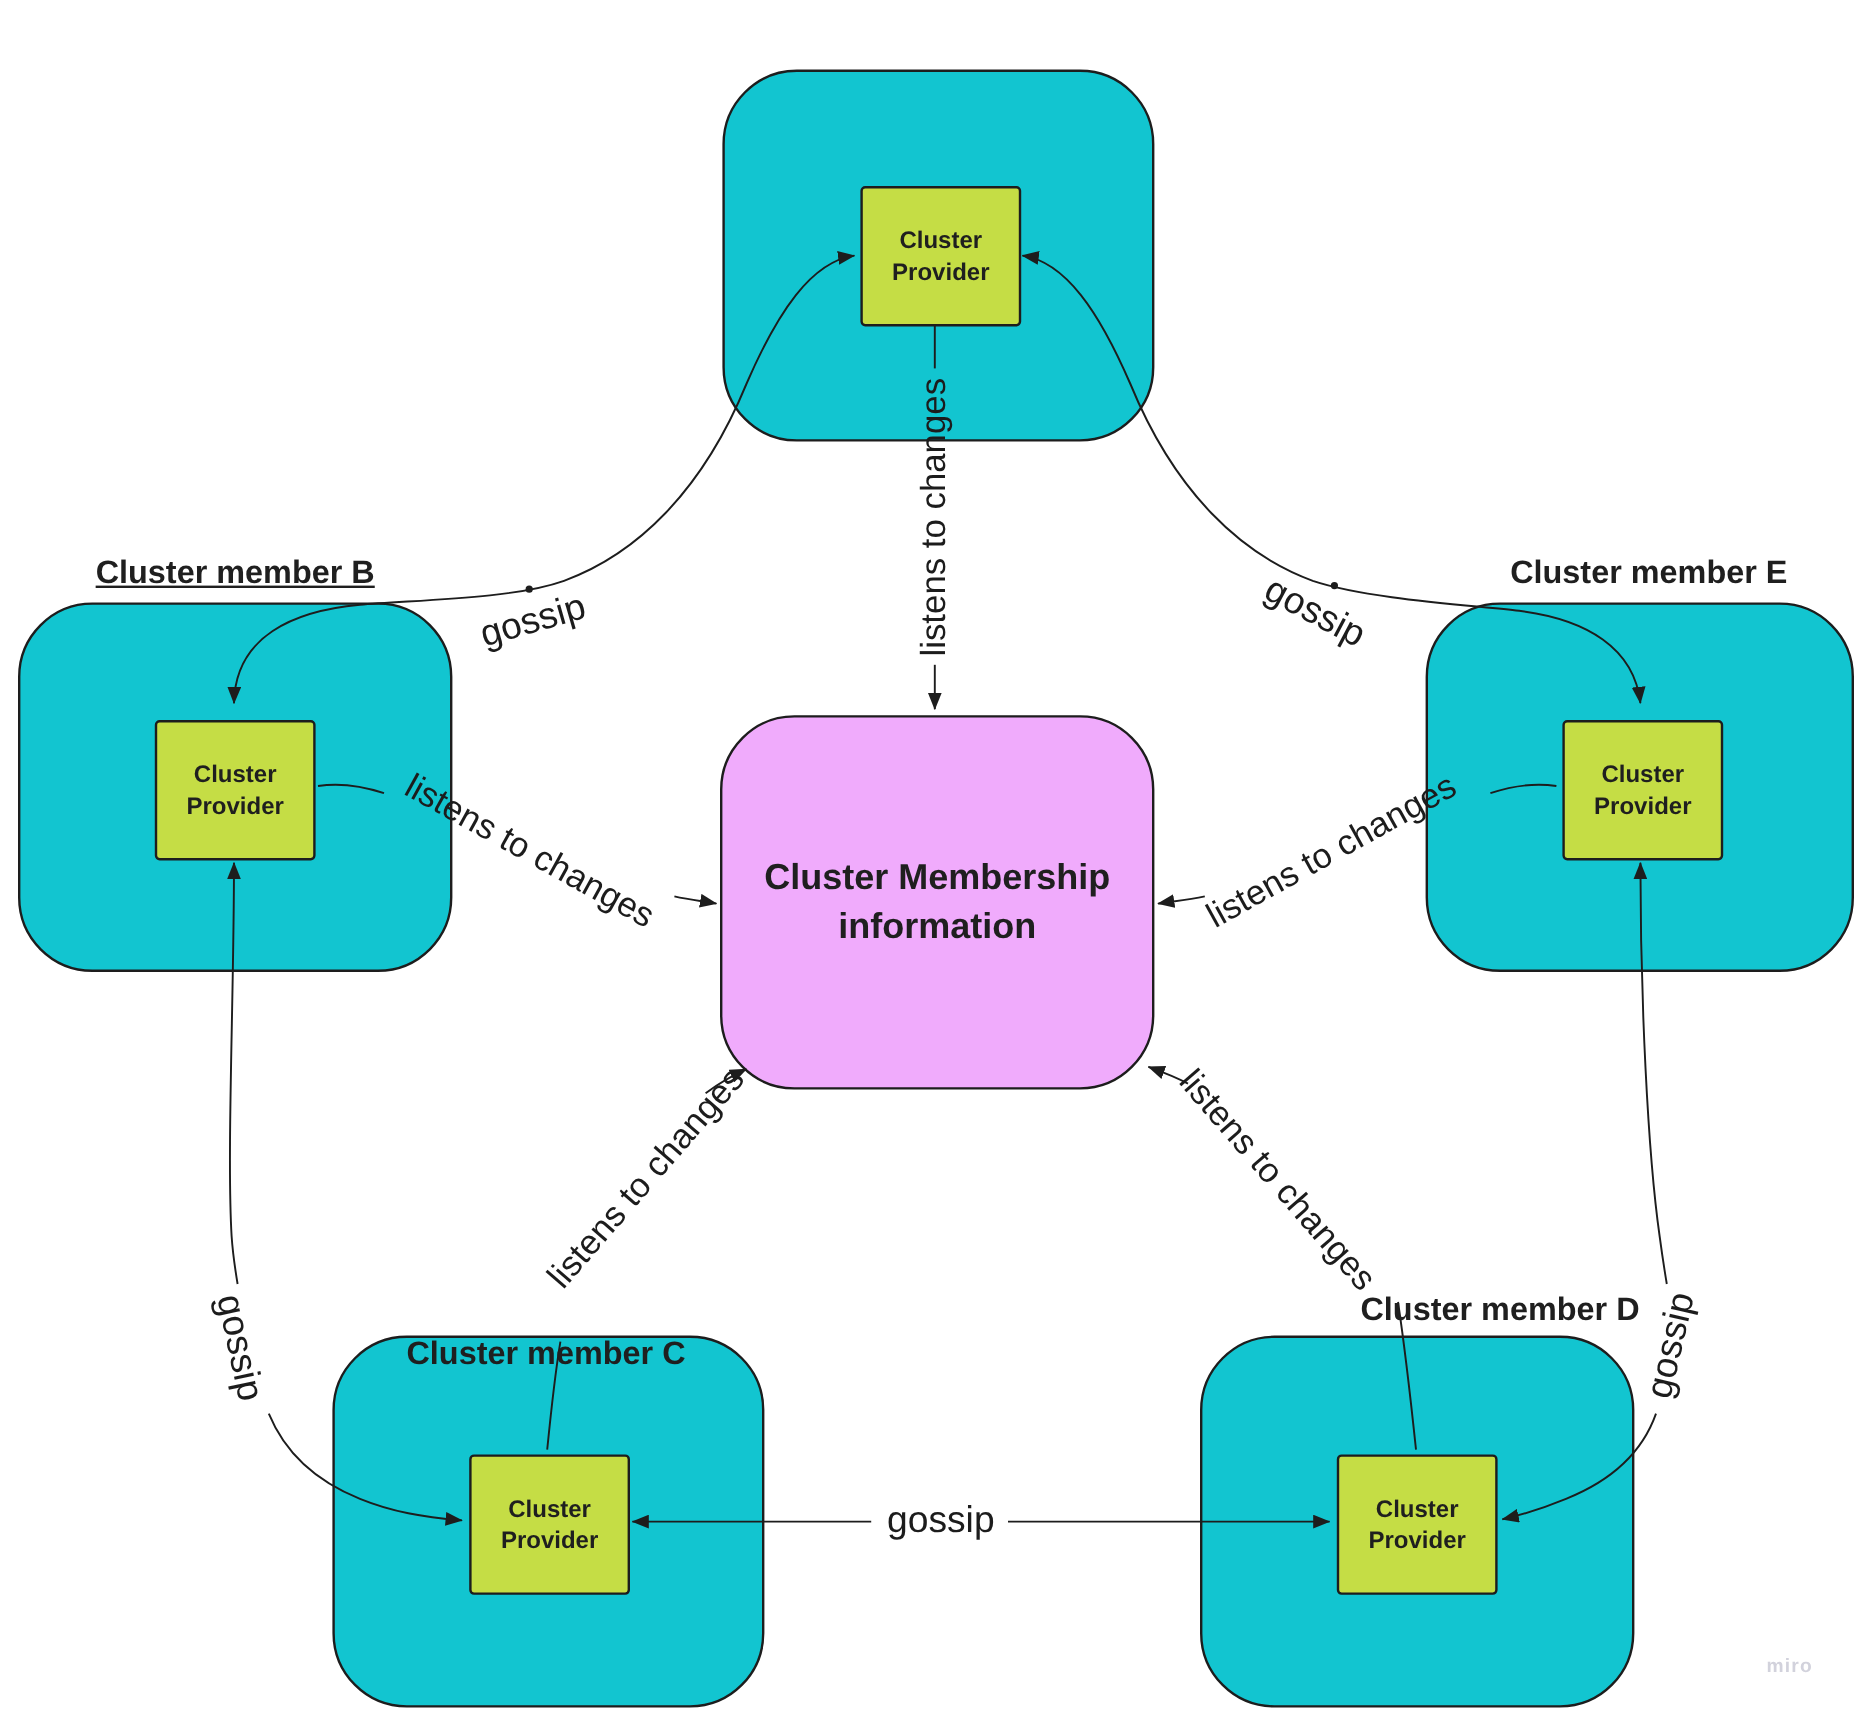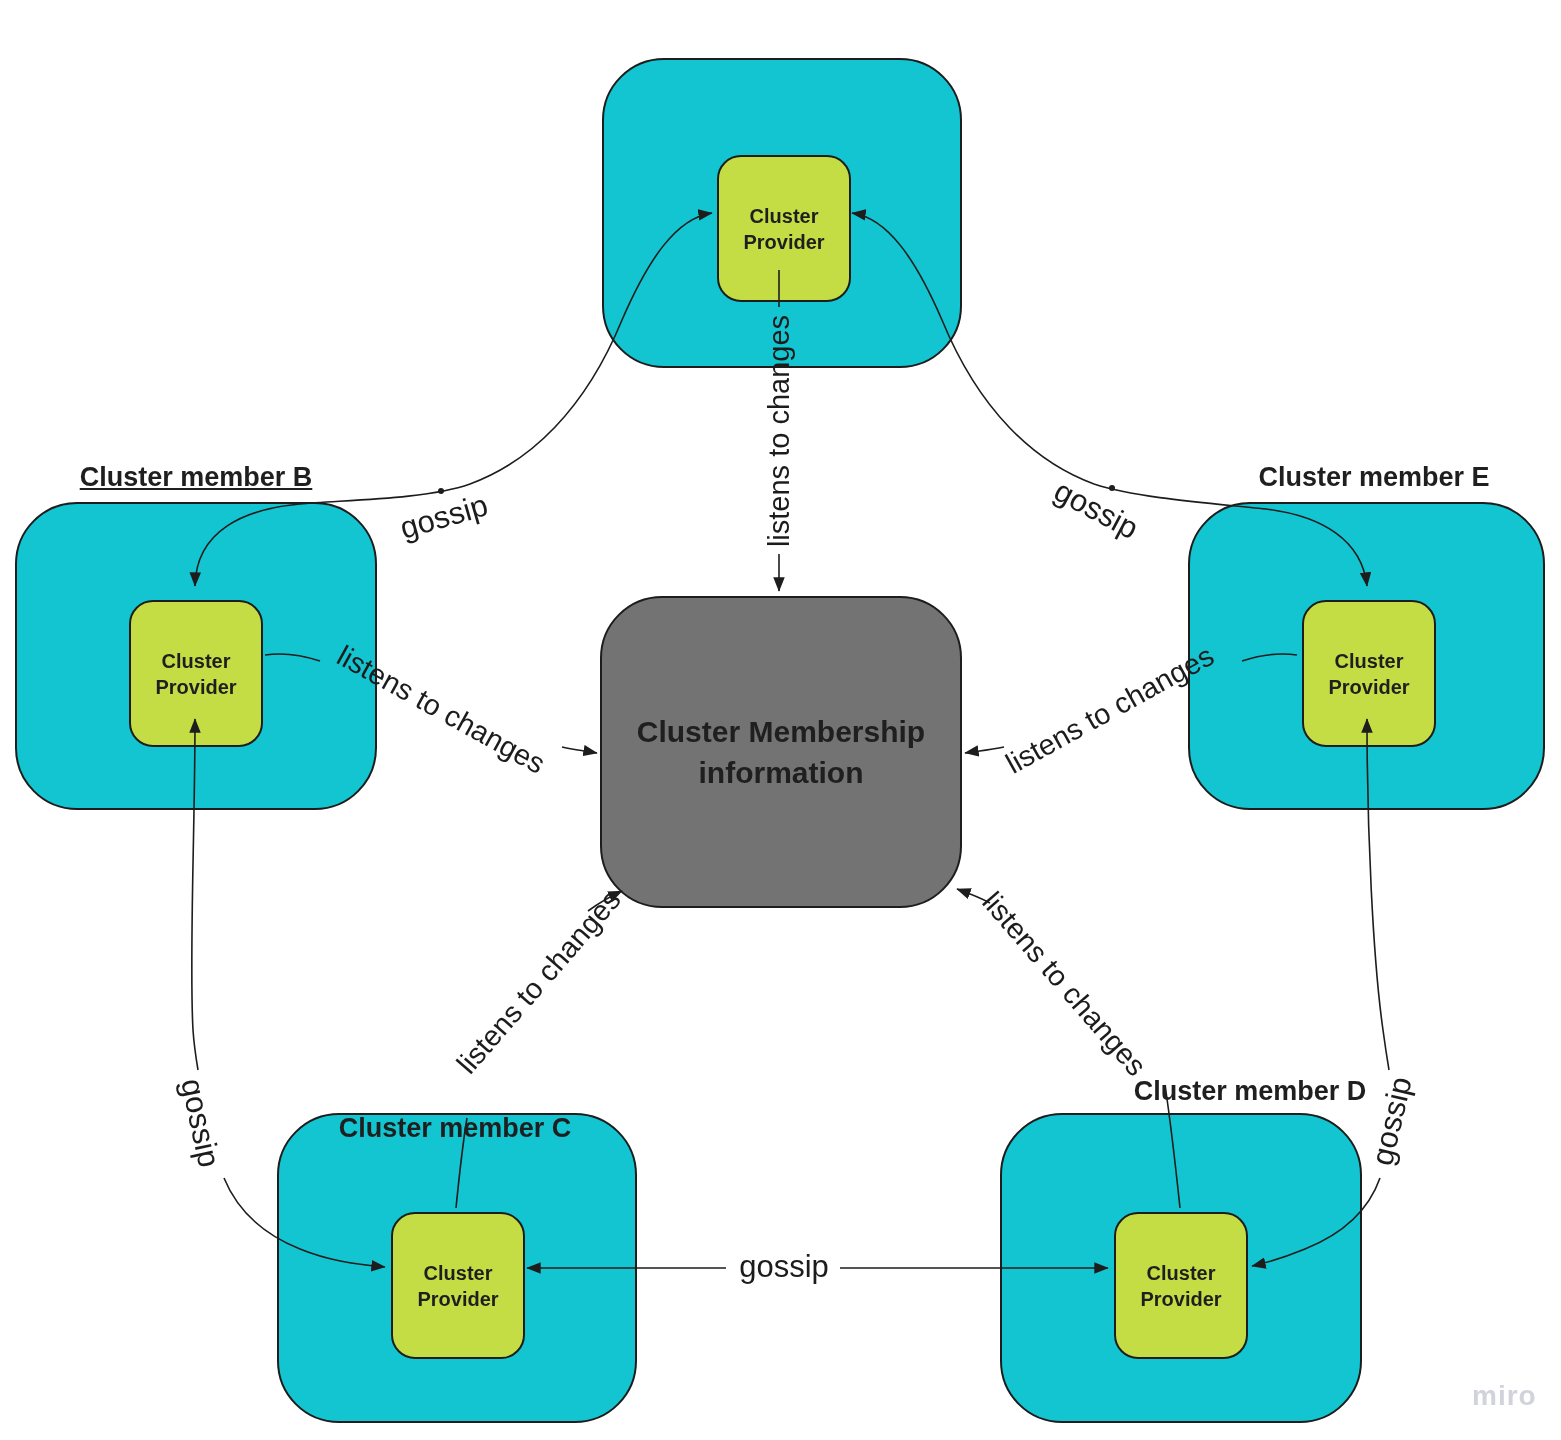--- a/index.html
+++ b/index.html
@@ -5,45 +5,45 @@
   html,body{margin:0;padding:0;background:#ffffff;}
   .canvas{
     position:relative;width:1561px;height:1440px;overflow:hidden;
     font-family:"Liberation Sans", sans-serif;color:#1f1f1f;background:#ffffff;
   }
   .member{
     position:absolute;background:#12C5D0;border:2.6px solid #1d1d1d;border-radius:62px;
     z-index:1;box-sizing:border-box;
   }
   .provider{
-    position:absolute;left:112px;top:96px;width:134px;height:147px;
-    background:#C5DD45;border:2.4px solid #1d1d1d;border-radius:24px;
+    position:absolute;left:112px;top:96px;width:134px;height:117px;
+    background:#C5DD45;border:2.4px solid #1d1d1d;border-radius:4px;
     display:flex;align-items:center;justify-content:center;text-align:center;
     font-size:20px;font-weight:700;line-height:26px;box-sizing:border-box;z-index:4;
   }
   .center-node{
     position:absolute;left:600px;top:596px;width:362px;height:312px;
-    background:#737373;border:2.6px solid #1d1d1d;border-radius:62px;
+    background:#f0abfc;border:2.6px solid #1d1d1d;border-radius:62px;
     display:flex;flex-direction:column;align-items:center;justify-content:center;
     text-align:center;z-index:1;box-sizing:border-box;
   }
   .center-title{font-size:30px;font-weight:700;line-height:41px;width:335px;}
   .center-sub{font-size:28px;font-weight:400;line-height:41px;}
   .m-title{
     position:absolute;transform:translateX(-50%);white-space:nowrap;
     font-size:27px;font-weight:700;z-index:3;
   }
   .connectors{position:absolute;left:0;top:0;z-index:2;pointer-events:none;}
   .lbl{
     position:absolute;white-space:nowrap;z-index:3;color:#1c1c1c;
   }
   .lbl-g{font-size:31px;}
   .lbl-l{font-size:29px;}
   .watermark{
-    position:absolute;left:1472px;top:1380px;font-size:28px;font-weight:600;
+    position:absolute;left:1472px;top:1380px;font-size:16px;font-weight:600;
     color:#d2d2dc;z-index:3;letter-spacing:1px;
   }
 </style>
 </head>
 <body>
 
 <div class="canvas">
 
   <div class="member" style="left:602px;top:58px;width:360px;height:310px;">
     <div class="provider" style="left:113px;top:95px;">

